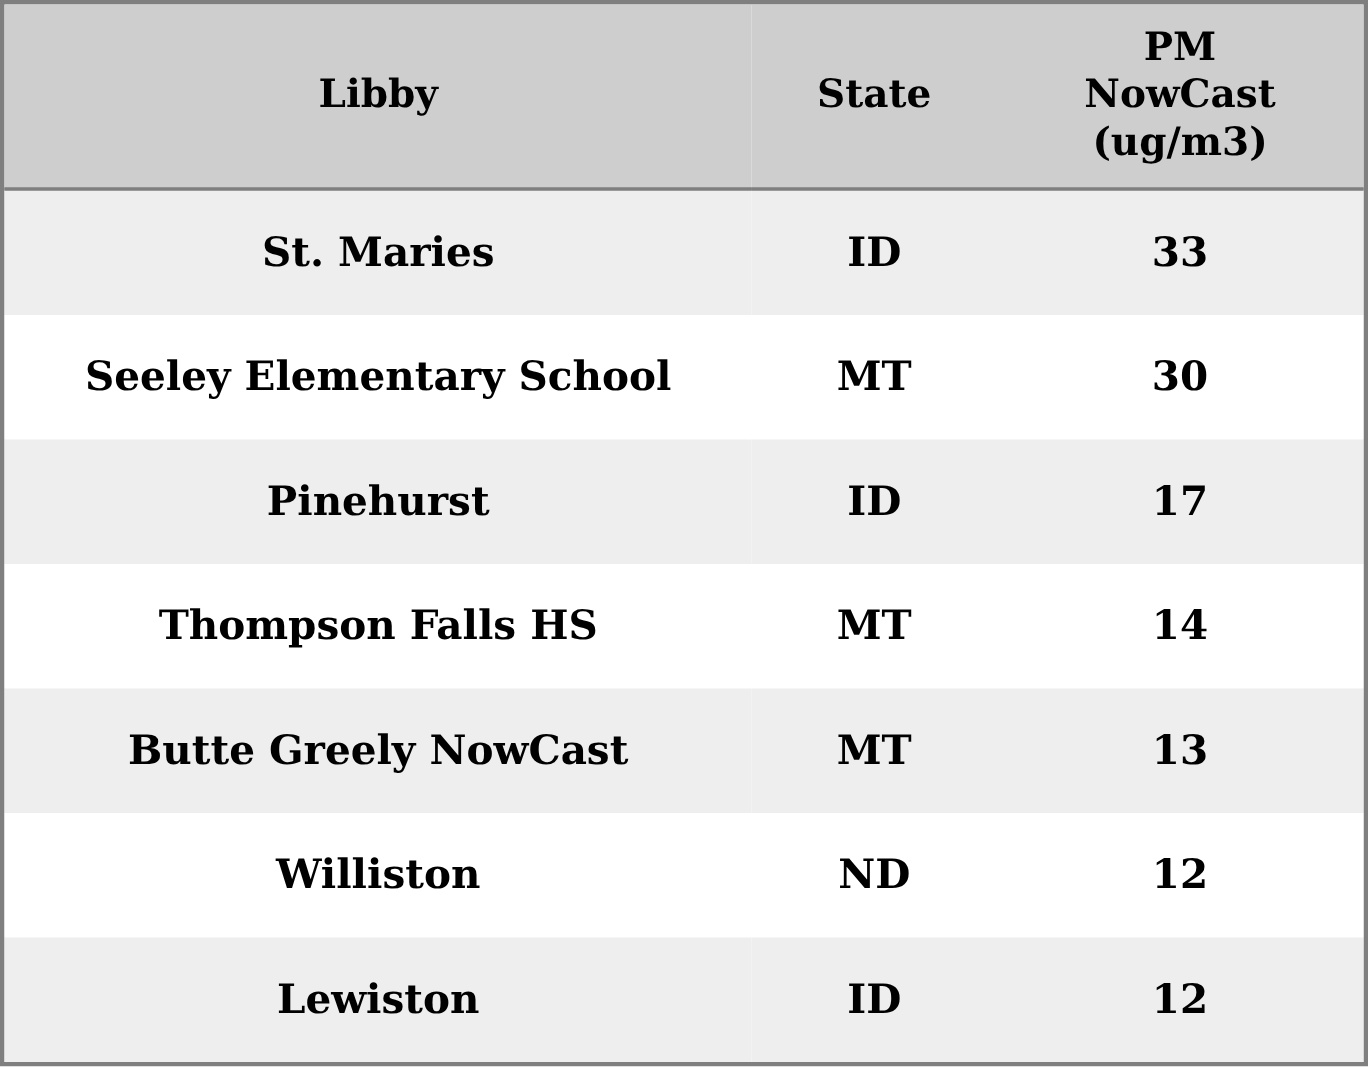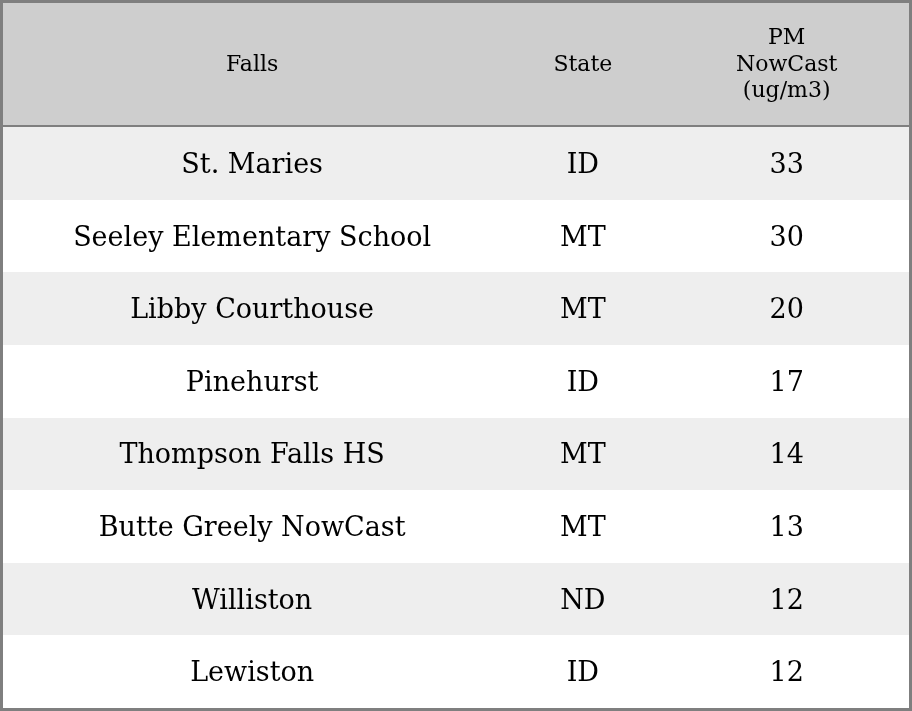--- a/index.html
+++ b/index.html
@@ -22,74 +22,69 @@
     border-collapse: collapse;
     table-layout: fixed;
   }
   col.col-site  { width: 55%; }
   col.col-state { width: 18%; }
   col.col-pm    { width: 27%; }
 
   thead th {
     background: #cecece;
     border-bottom: 2px solid #7f7f7f;
-    font-weight: normal;
-    font-size: 22px;
+    font-weight: bold;
+    font-size: 26px;
     line-height: 1.2;
     text-align: center;
     vertical-align: middle;
     height: 122px;
     padding: 0 6px;
     white-space: pre-line;
   }
   tbody td {
     font-size: 27px;
     text-align: center;
     vertical-align: middle;
     height: 57px;
     padding: 0 6px;
-    font-weight: normal;
+    font-weight: bold;
   }
   tbody tr:nth-child(odd)  { background: #eeeeee; }
   tbody tr:nth-child(even) { background: #ffffff; }
 </style>
 </head>
 <body>
 
 <div class="table-wrap">
   <table class="aq-table">
     <colgroup>
       <col class="col-site">
       <col class="col-state">
       <col class="col-pm">
     </colgroup>
     <thead>
       <tr>
-        <th>Falls</th>
+        <th>Libby</th>
         <th>State</th>
         <th>PM
 NowCast
 (ug/m3)</th>
       </tr>
     </thead>
     <tbody>
       <tr>
         <td>St. Maries</td>
         <td>ID</td>
         <td>33</td>
       </tr>
       <tr>
         <td>Seeley Elementary School</td>
         <td>MT</td>
         <td>30</td>
-      </tr>
-      <tr>
-        <td>Libby Courthouse</td>
-        <td>MT</td>
-        <td>20</td>
       </tr>
       <tr>
         <td>Pinehurst</td>
         <td>ID</td>
         <td>17</td>
       </tr>
       <tr>
         <td>Thompson Falls HS</td>
         <td>MT</td>
         <td>14</td>

